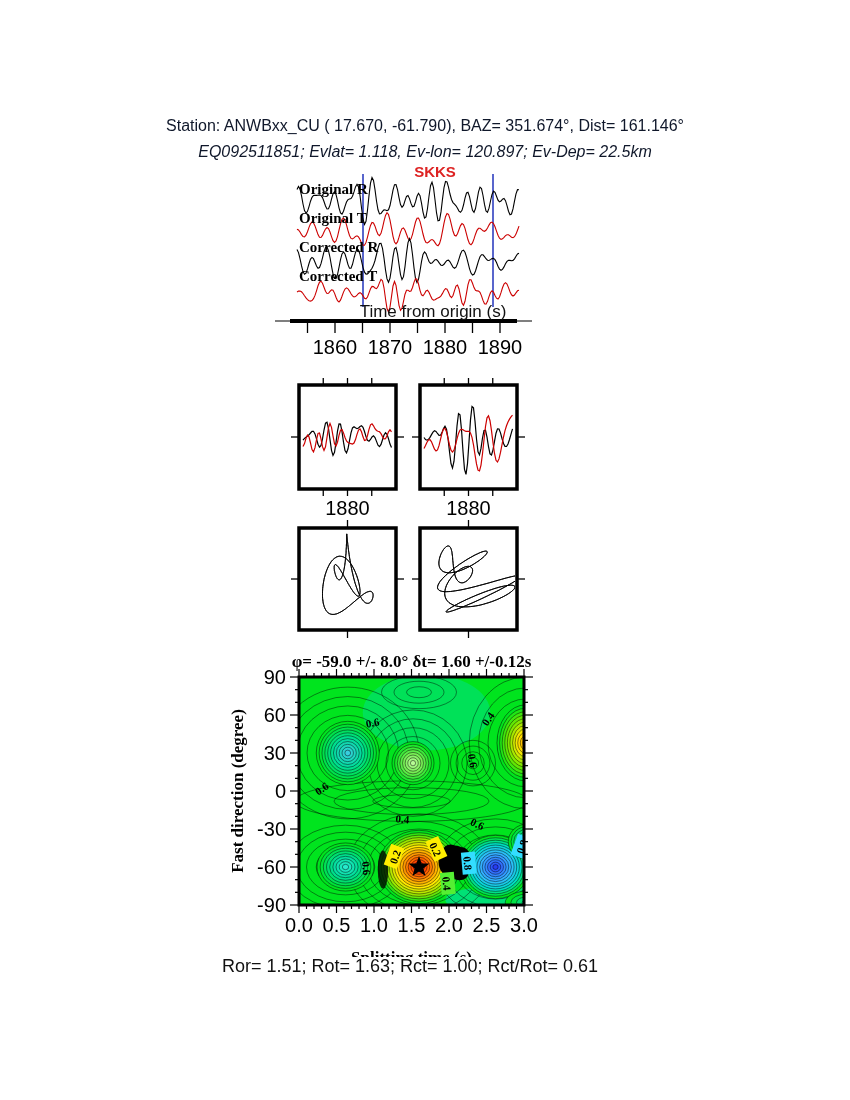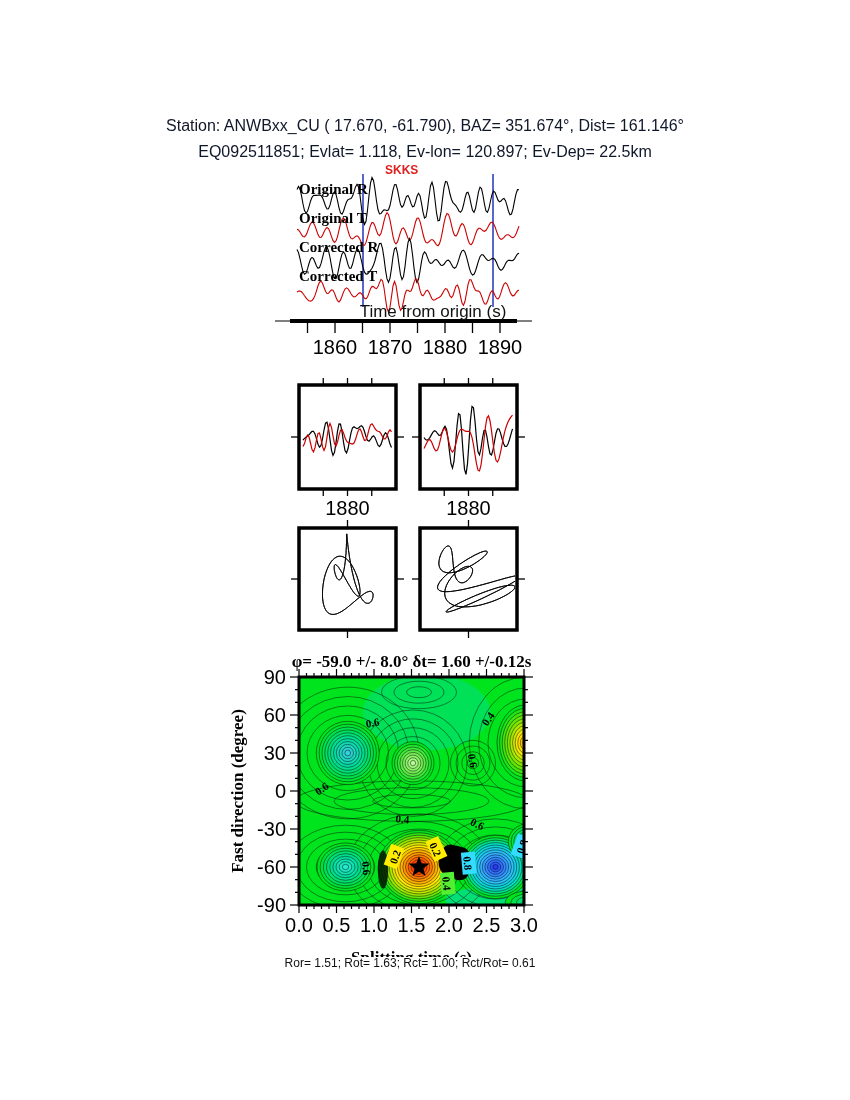--- a/index.html
+++ b/index.html
@@ -1,24 +1,24 @@
 <!DOCTYPE html>
 <html><head>
 <meta charset="utf-8">
 <style>
   html,body{margin:0;padding:0;background:#ffffff;}
   .page{position:relative;width:850px;height:1100px;background:#ffffff;overflow:hidden;
         font-family:"Liberation Sans",sans-serif;color:#000;}
   .hdr{position:absolute;left:0;width:850px;text-align:center;font-size:16px;color:#0f172a;}
   .hdr1{top:117px;}
-  .hdr2{top:143px;}
-  .phase{position:absolute;top:163px;left:385px;width:100px;
-         font-size:12px;font-weight:600;color:#dd2222;}
+  .hdr2{top:143px;font-style:italic;}
+  .phase{position:absolute;top:163px;left:385px;width:100px;text-align:center;
+         font-size:15px;font-weight:600;color:#dd2222;}
   .panel{position:absolute;}
-  .footer{position:absolute;top:956px;left:0;width:820px;text-align:center;font-size:12px;color:#111;}
+  .footer{position:absolute;top:956px;left:0;width:820px;text-align:center;font-size:18px;color:#111;}
   svg text{user-select:none;}
 </style>
 </head>
 <body>
 
 <div class="page">
 
   <div class="hdr hdr1">Station: ANWBxx_CU (  17.670,  -61.790), BAZ=  351.674°, Dist=  161.146°</div>
   <div class="hdr hdr2">EQ092511851; Evlat=   1.118, Ev-lon= 120.897; Ev-Dep= 22.5km</div>
   <div class="phase">SKKS</div>

